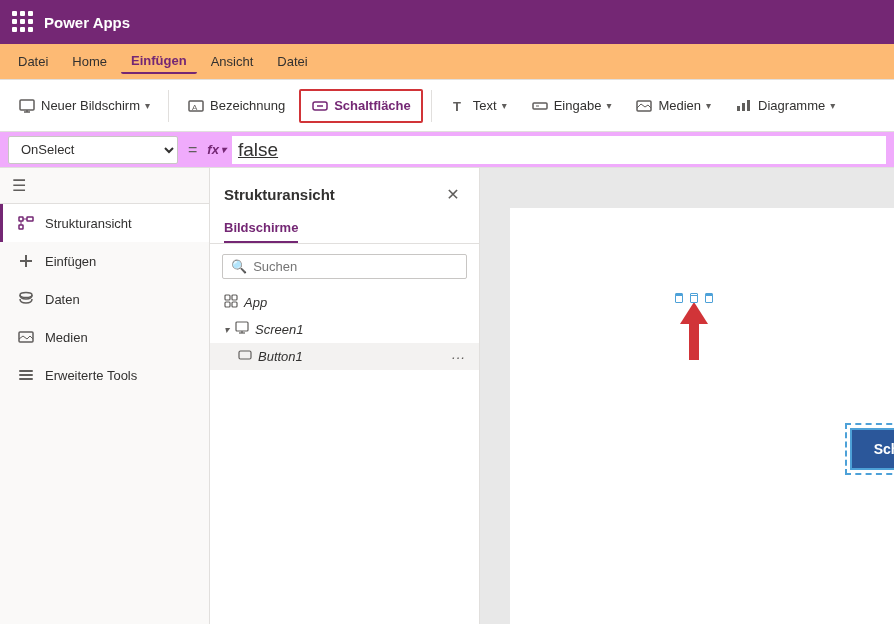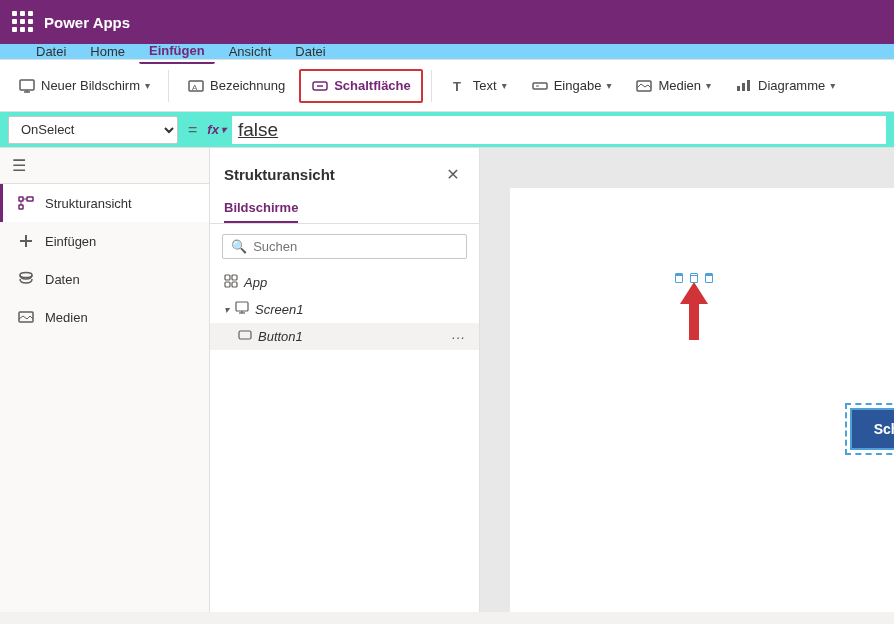--- a/index.html
+++ b/index.html
@@ -29,25 +29,25 @@
       display: block;
     }
     .title-bar .app-name {
       font-size: 15px;
       font-weight: 600;
       color: white;
     }
 
     
     .menu-bar {
-      background: #7dd3fc;
-      height: 16px;
-      display: flex;
-      align-items: center;
-      padding: 0 26px;
+      background: #fdba74;
+      height: 36px;
+      display: flex;
+      align-items: center;
+      padding: 0 8px;
       border-bottom: 1px solid #e1dfdd;
       gap: 4px;
     }
     .menu-item {
       padding: 4px 10px;
       font-size: 13px;
       color: #323130;
       cursor: pointer;
       border-radius: 2px;
     }
@@ -90,21 +90,21 @@
     }
     .toolbar-icon {
       width: 18px; height: 18px;
       display: flex; align-items: center; justify-content: center;
       color: #605e5c;
       font-size: 14px;
     }
 
     
     .formula-bar {
-      background: #5eead4;
+      background: #f0abfc;
       height: 36px;
       display: flex;
       align-items: center;
       border-bottom: 1px solid #e1dfdd;
       padding: 0 8px;
       gap: 6px;
     }
     .formula-select {
       width: 170px;
       height: 28px;
@@ -487,20 +487,30 @@
     </div>
     <div class="sidebar-item">
       <div class="sidebar-item-icon">
         <svg width="16" height="16" viewBox="0 0 16 16">
             <rect x="1" y="3" width="14" height="10" rx="1" fill="none" stroke="#605e5c" stroke-width="1.5"></rect>
             <path d="M1 10 L5 7 L9 10 L12 7 L15 10" fill="none" stroke="#605e5c" stroke-width="1"></path>
           </svg>
       </div>
       <span>Medien</span>
     </div>
+    <div class="sidebar-item">
+      <div class="sidebar-item-icon">
+        <svg width="16" height="16" viewBox="0 0 16 16">
+            <rect x="1" y="3" width="14" height="2" rx="1" fill="#605e5c"></rect>
+            <rect x="1" y="7" width="14" height="2" rx="1" fill="#605e5c"></rect>
+            <rect x="1" y="11" width="14" height="2" rx="1" fill="#605e5c"></rect>
+          </svg>
+      </div>
+      <span>Erweiterte Tools</span>
+    </div>
   </div>
 
   <div class="tree-panel">
     <div class="tree-panel-header">
       <span class="tree-panel-title">Strukturansicht</span>
       <div class="tree-close-btn">✕</div>
     </div>
     <div class="tree-tabs">
       <div class="tree-tab active">Bildschirme</div>
     </div>

